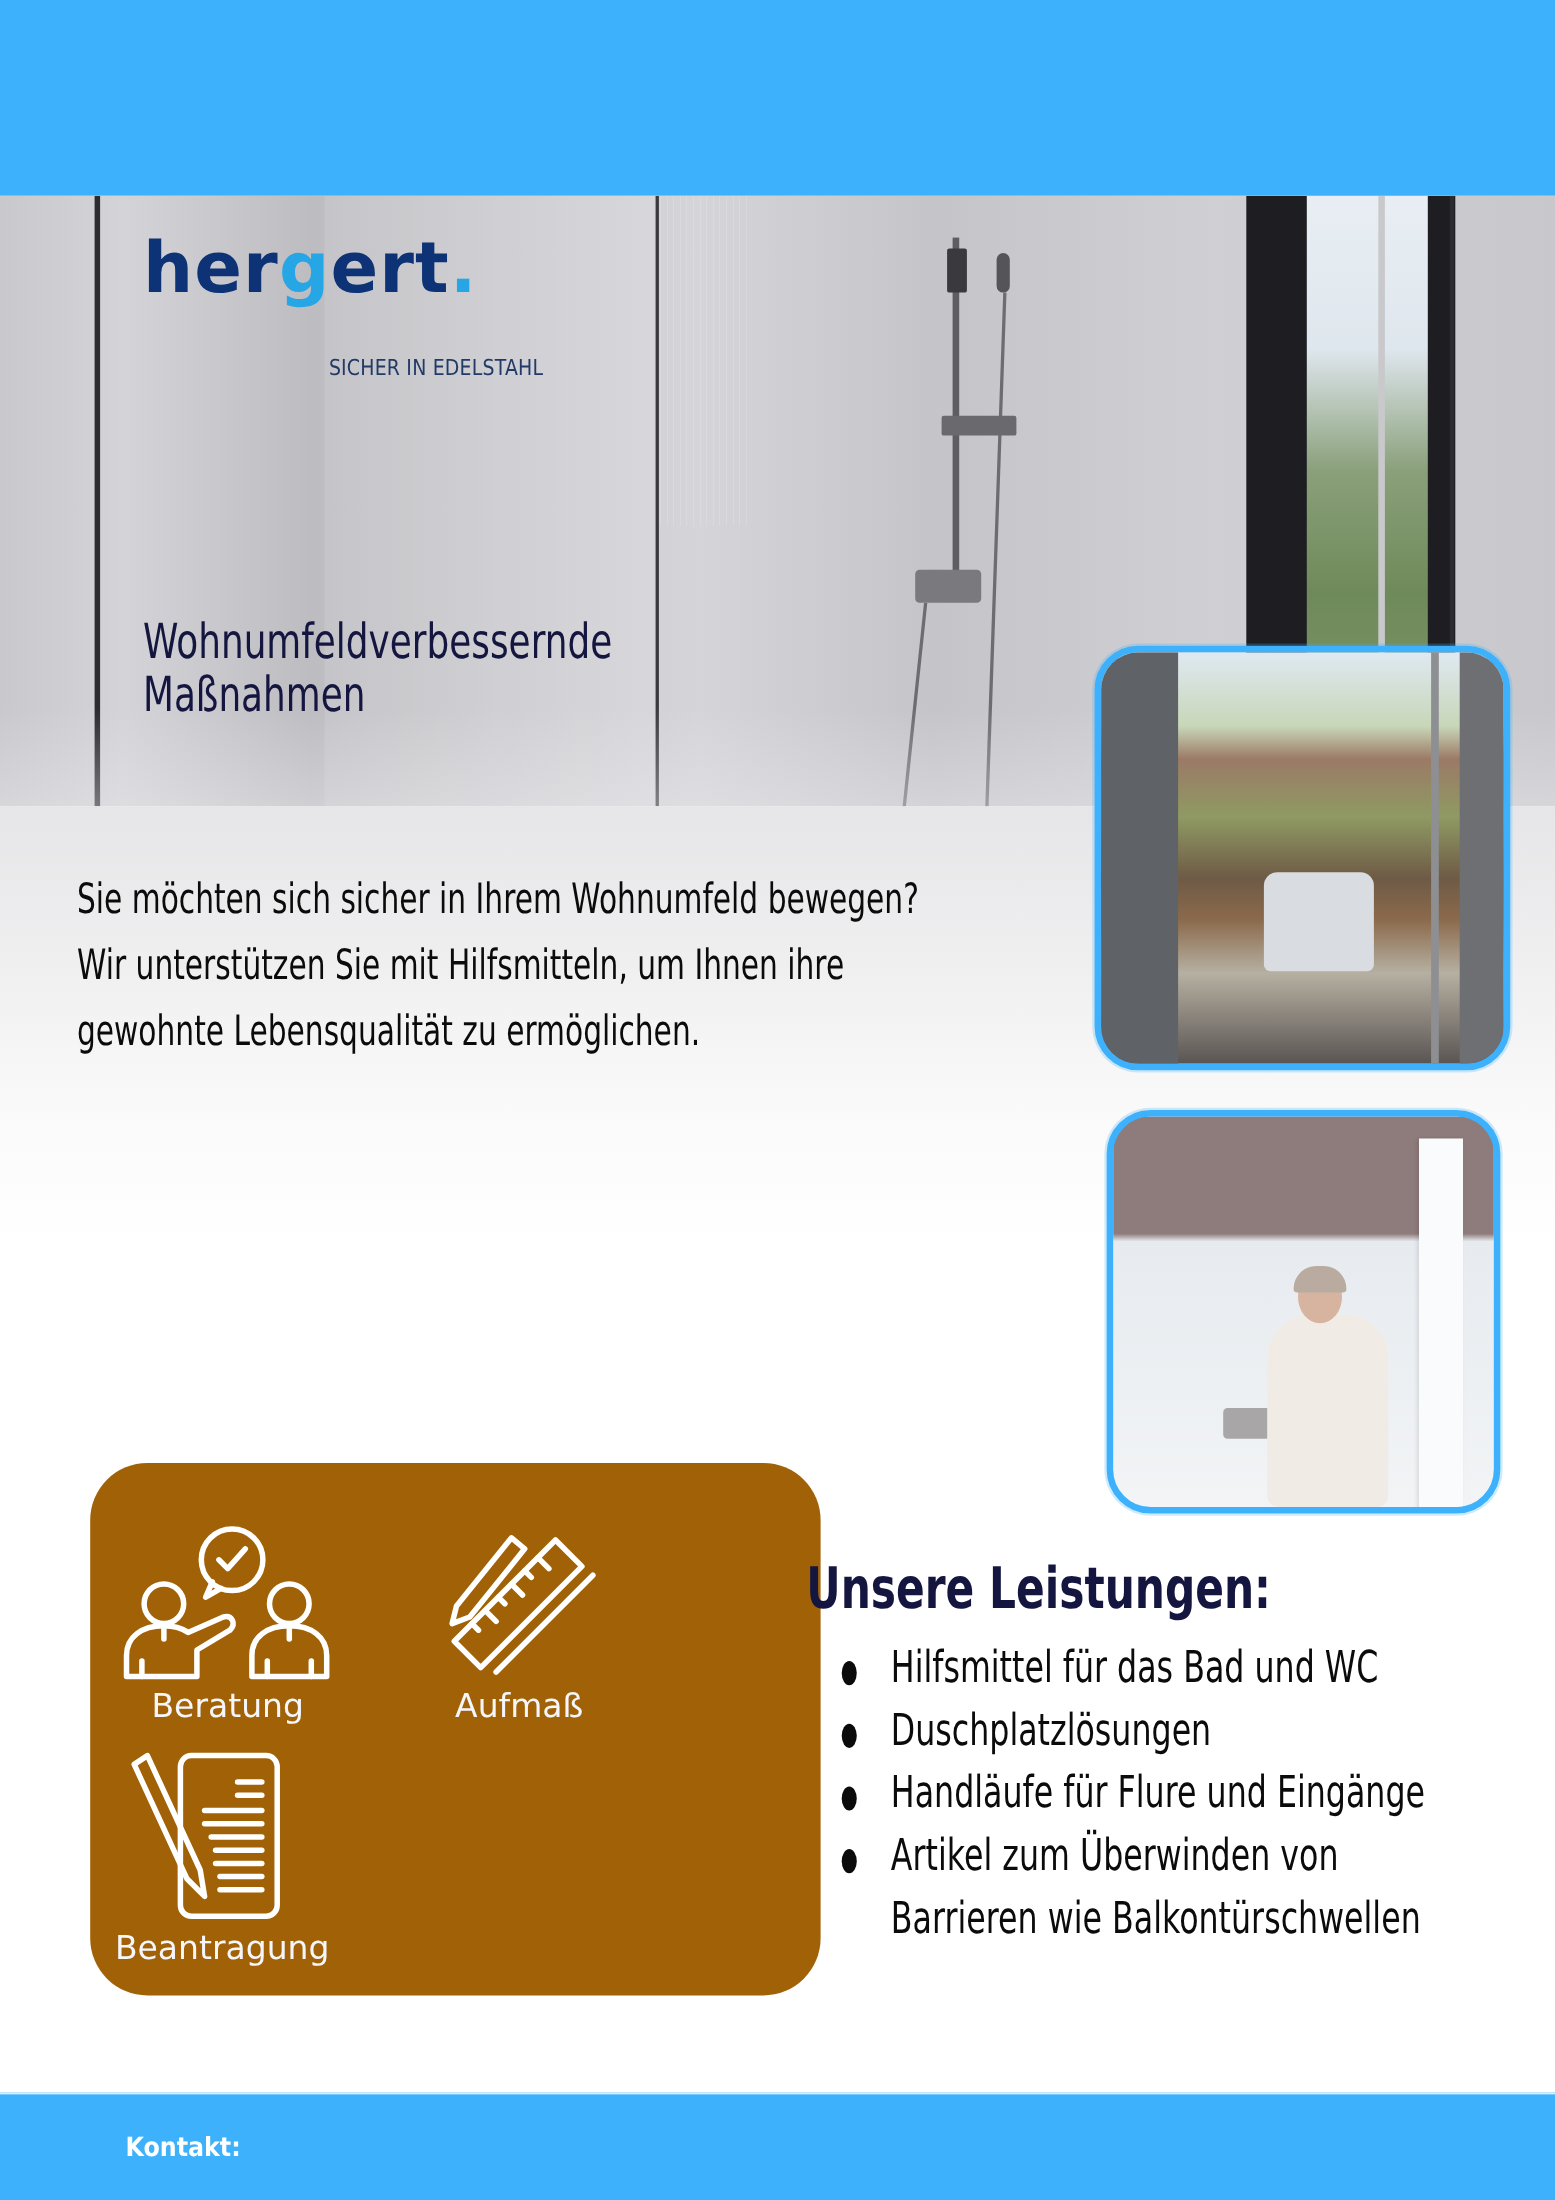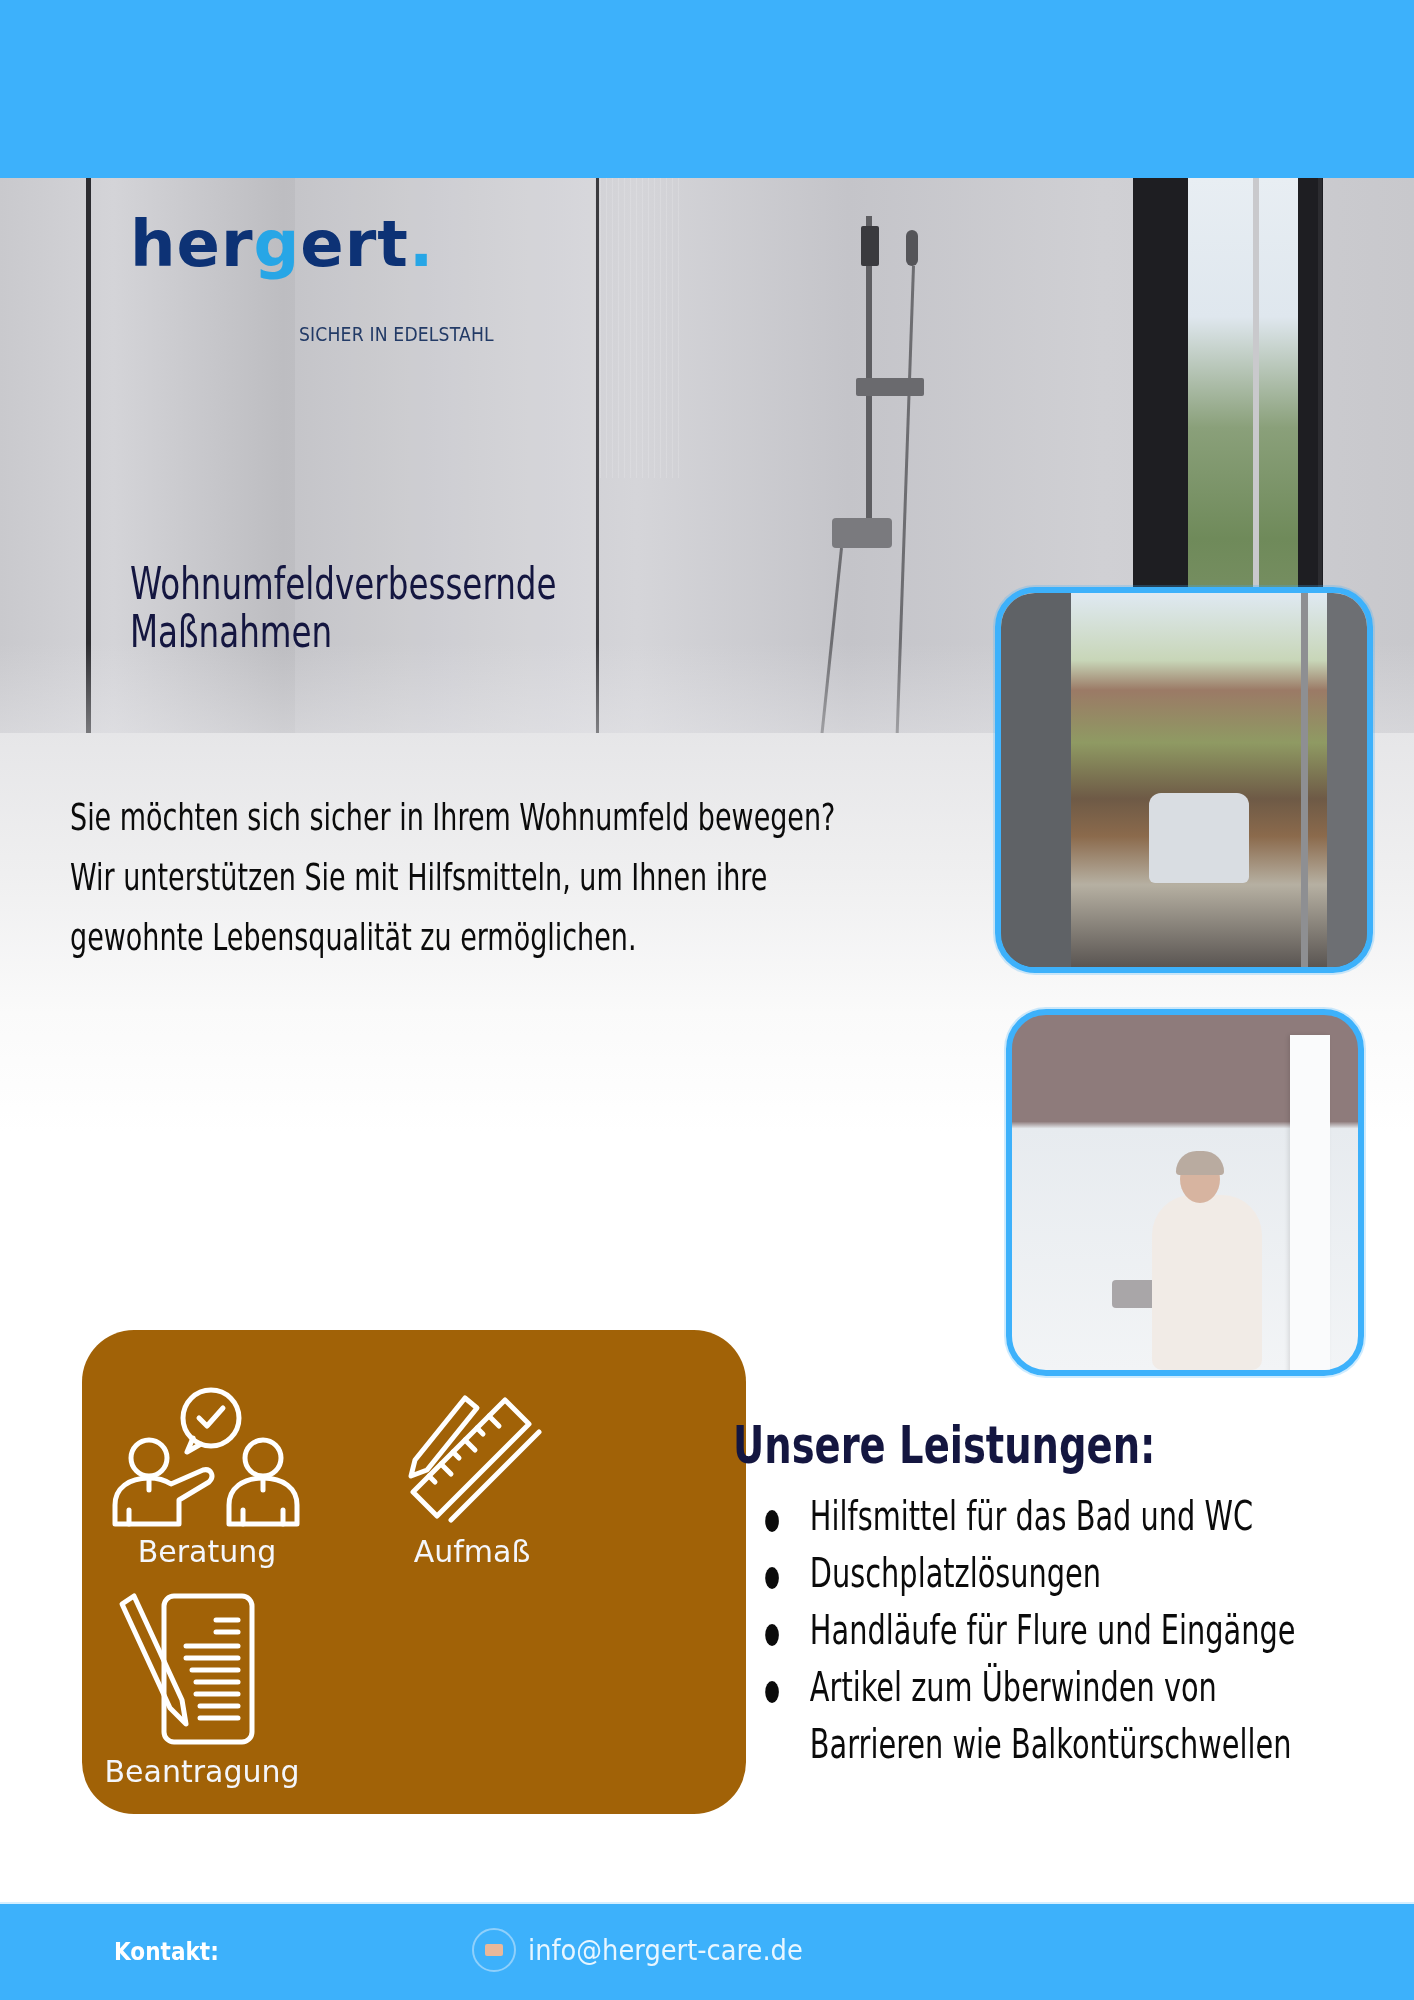--- a/index.html
+++ b/index.html
@@ -202,19 +202,13 @@
 
 <ul class="leist-list">
   <li><span class="bullet"></span><span>Hilfsmittel für das Bad und WC</span></li>
   <li><span class="bullet"></span><span>Duschplatzlösungen</span></li>
   <li><span class="bullet"></span><span>Handläufe für Flure und Eingänge</span></li>
   <li><span class="bullet"></span><span>Artikel zum Überwinden von</span><span class="cont">Barrieren wie Balkontürschwellen</span></li>
 </ul>
 
 <div class="footer">
   <div class="kontakt">Kontakt:</div>
-  <div class="email-wrap">
-    <span class="icon-circle">
-        <span class="env"></span>
-      </span>
-    <span class="txt">info@hergert-care.de</span>
-  </div>
 </div>
 
 </body></html>

